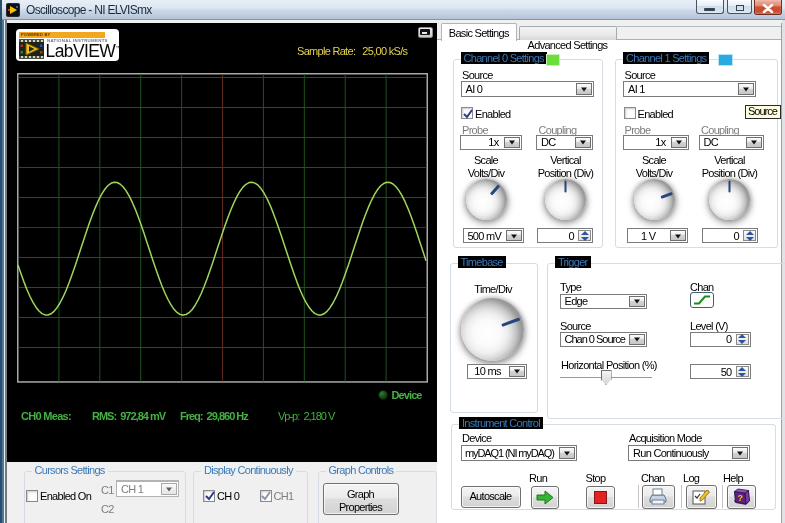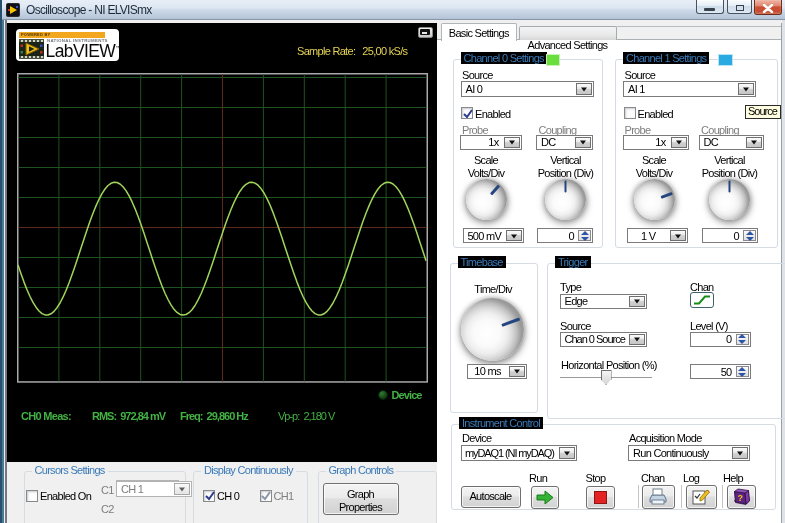--- a/index.html
+++ b/index.html
@@ -164,21 +164,21 @@
     <b>Cursors Settings</b>
   </div>
 <div class="abs cb" style="left:26px;top:489.5px"></div>
 <div class="abs lbl" style="left:40px;top:490px">Enabled On</div>
 <div class="abs lbl gray" style="left:101px;top:484px">C1</div>
 <div class="abs lbl gray" style="left:101px;top:503px">C2</div>
 <div class="abs combo dis" style="left:116px;top:480px;width:63px;height:16px">
     <span class="gray">CH 0</span>
     <div class="ar"></div>
   </div>
-<div class="abs combo dis" style="left:116px;top:481px;width:76px;height:16px">
+<div class="abs combo dis" style="left:116px;top:481px;width:63px;height:16px">
     <span class="gray">CH 1</span>
     <div class="ar"></div>
   </div>
 
 <div class="abs grp grpg" style="left:193px;top:471px;width:114.5px;height:59px">
     <b>Display Continuously</b>
   </div>
 <div class="abs cb" style="left:203px;top:489.5px"></div>
 <svg class="abs" style="left:204.5px;top:491px" width="10" height="10">
     <path d="M1,5 L4,8 L9,1" stroke="#2c3c8c" stroke-width="2" fill="none"></path>

